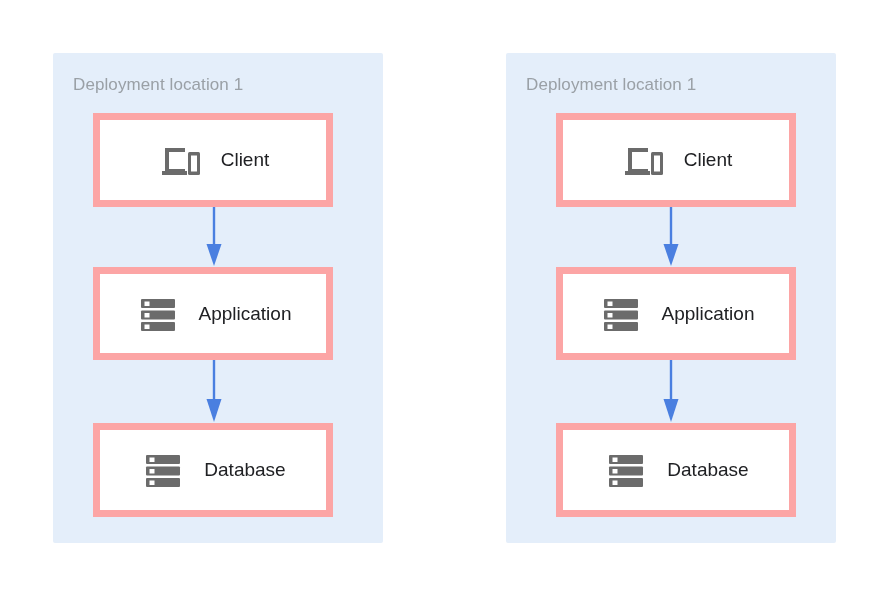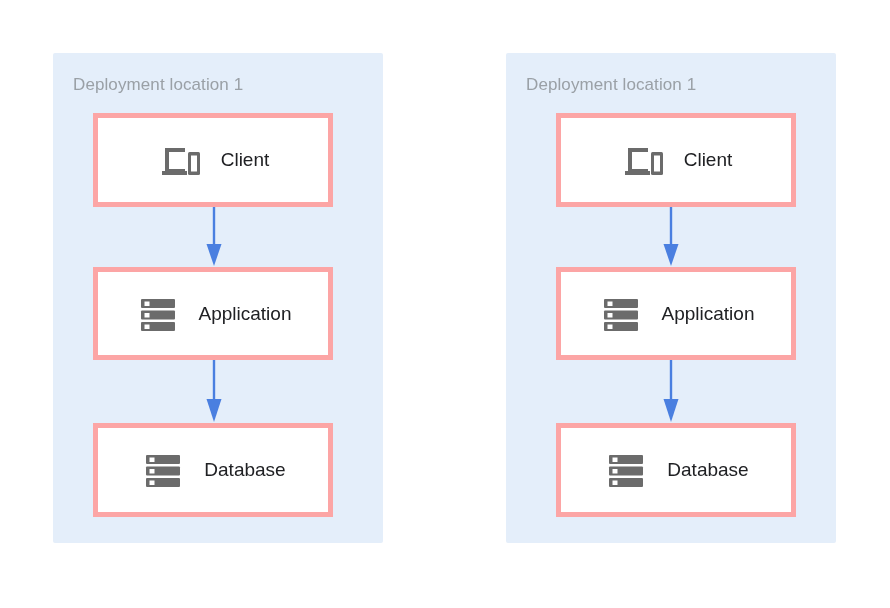--- a/index.html
+++ b/index.html
@@ -35,21 +35,21 @@
     line-height: 20px;
     color: #9aa0a6;
     letter-spacing: 0.1px;
     white-space: nowrap;
   }
 
   
   .node {
     position: absolute;
     background: #ffffff;
-    border: 5px solid #fca5a5;
+    border: 7px solid #fca5a5;
     box-sizing: border-box;
     display: flex;
     flex-direction: row;
     align-items: center;
     justify-content: center;
     gap: 18px;
   }
   .node-icon {
     flex: 0 0 auto;
     width: 46px;

